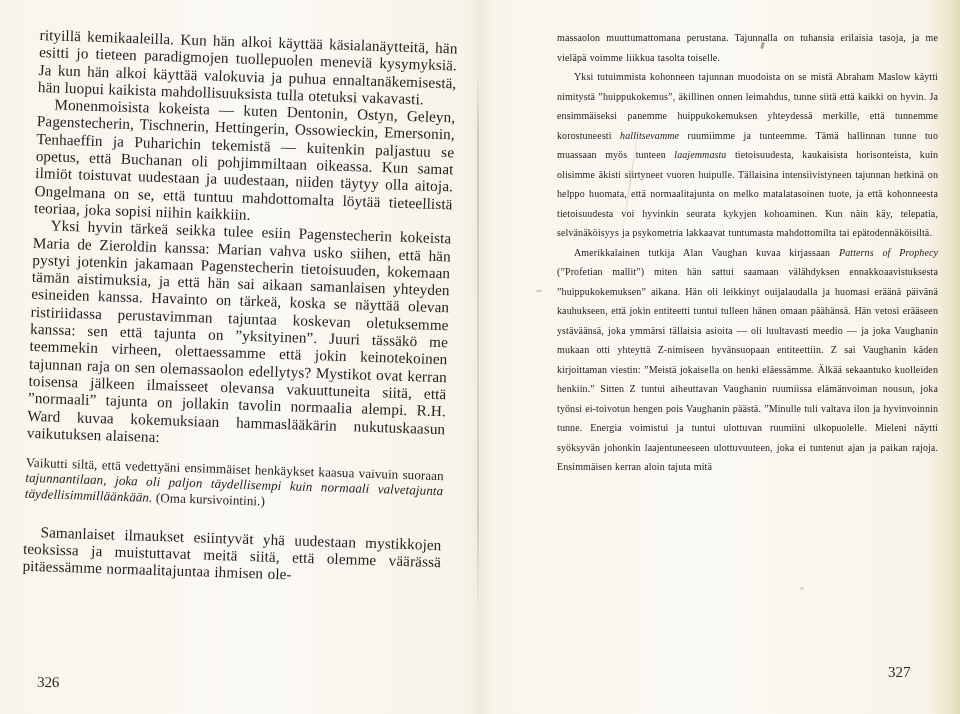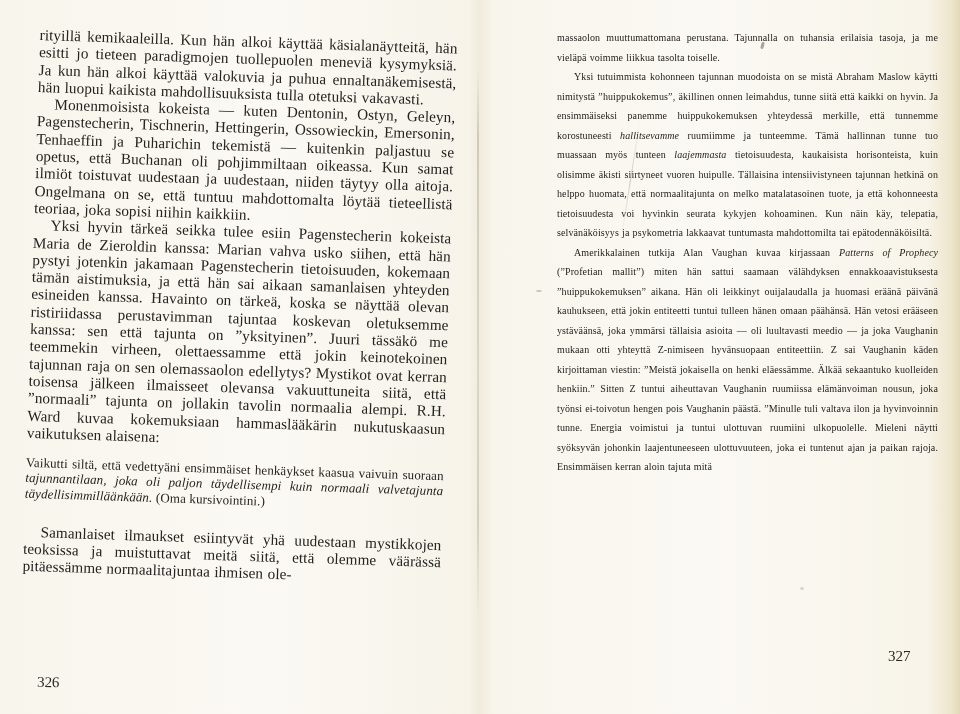--- a/index.html
+++ b/index.html
@@ -41,21 +41,21 @@
     font-size: 13px; line-height: 15.2px;
     margin: 14px 0 22px 0;
     word-spacing: 0.2px;
   }
   .em { font-style: italic; }
   .page-number {
     position: absolute;
     font-size: 15px; color: #2a2623;
   }
   .pn-left { left: 37px; top: 674px; transform: rotate(1.6deg); }
-  .pn-right { left: 888px; top: 648px; }
+  .pn-right { left: 888px; top: 664px; }
   .gutter {
     position: absolute; left: 477px; top: 70px;
     width: 2px; height: 550px;
     background: linear-gradient(to bottom,
       rgba(168,160,136,0) 0%,
       rgba(168,160,136,0.45) 12%,
       rgba(168,160,136,0.30) 55%,
       rgba(168,160,136,0.40) 82%,
       rgba(168,160,136,0) 100%);
   }

